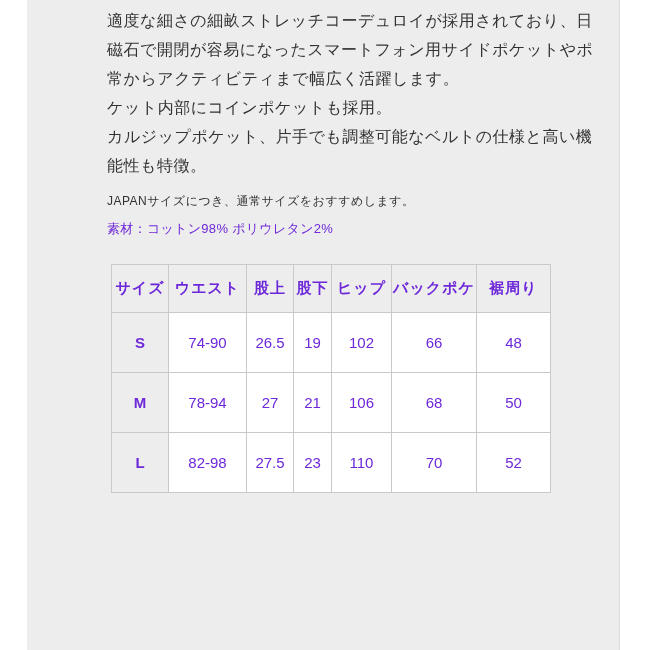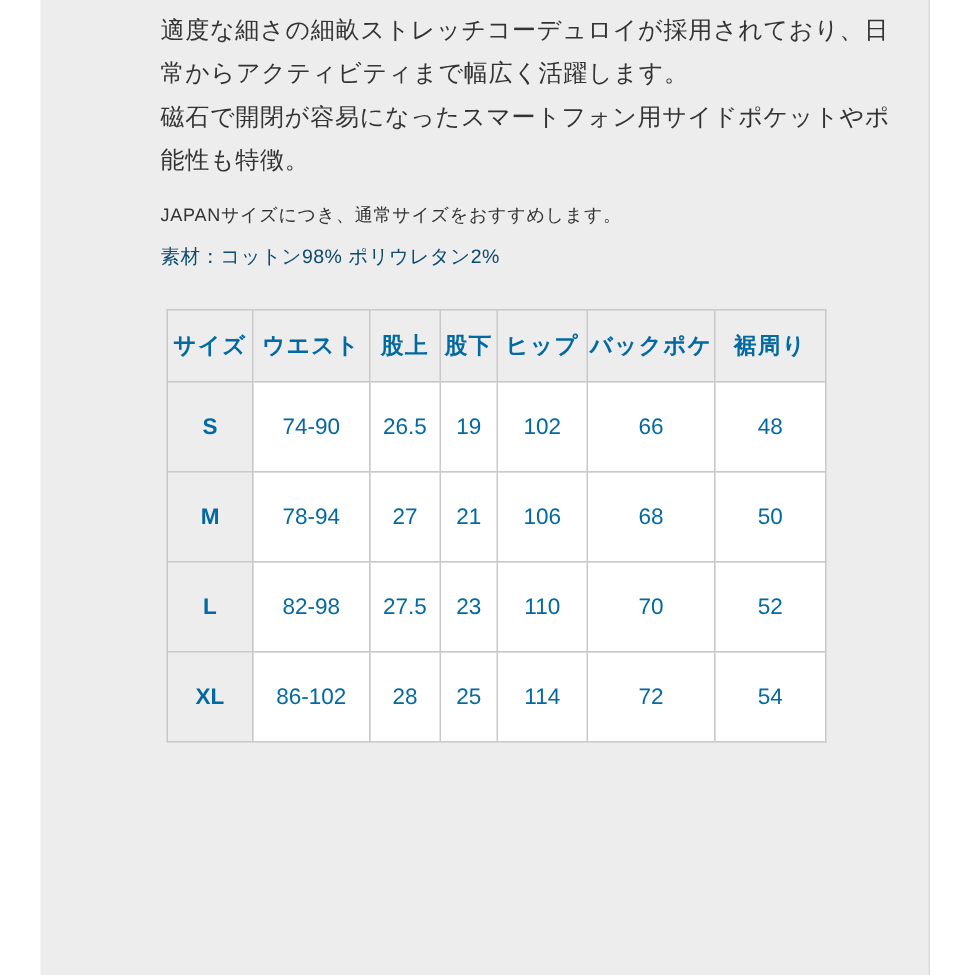--- a/index.html
+++ b/index.html
@@ -36,37 +36,37 @@
     font-size: 12px;
     line-height: 29px;
     color: #333333;
     letter-spacing: 0.5px;
     white-space: nowrap;
   }
   .material-note {
     font-size: 13px;
     line-height: 22px;
     margin-top: 2px;
-    color: #0c4a6e;
+    color: #6d28d9;
     letter-spacing: 0.3px;
     white-space: nowrap;
   }
   table.size-table {
     border-collapse: collapse;
     table-layout: fixed;
     margin-top: 24px;
     margin-left: 4px;
   }
   .size-table th,
   .size-table td {
     border: 1px solid #c9c9c9;
     text-align: center;
     vertical-align: middle;
     font-size: 15px;
-    color: #0369a1;
+    color: #6d28d9;
     overflow: hidden;
   }
   .size-table thead th {
     height: 48px;
     font-weight: bold;
     background: transparent;
     letter-spacing: 1px;
   }
   .size-table tbody td {
     height: 60px;
@@ -78,22 +78,24 @@
   }
 </style>
 </head>
 <body>
 
 <div class="panel">
   <div class="content">
 
     <div class="description">
       <div class="desc-line">適度な細さの細畝ストレッチコーデュロイが採用されており、日</div>
+      <div class="desc-line">磁石で開閉が容易になったスマートフォン用サイドポケットやポ</div>
       <div class="desc-line">常からアクティビティまで幅広く活躍します。</div>
-      <div class="desc-line">磁石で開閉が容易になったスマートフォン用サイドポケットやポ</div>
+      <div class="desc-line">ケット内部にコインポケットも採用。</div>
+      <div class="desc-line">カルジップポケット、片手でも調整可能なベルトの仕様と高い機</div>
       <div class="desc-line">能性も特徴。</div>
     </div>
 
     <div class="sizing-note">JAPANサイズにつき、通常サイズをおすすめします。</div>
     <div class="material-note">素材：コットン98% ポリウレタン2%</div>
 
     <table class="size-table">
       <colgroup>
         <col style="width:57px">
         <col style="width:78px">
@@ -135,26 +137,17 @@
         </tr>
         <tr>
           <td class="size-col">L</td>
           <td>82-98</td>
           <td>27.5</td>
           <td>23</td>
           <td>110</td>
           <td>70</td>
           <td>52</td>
         </tr>
-        <tr>
-          <td class="size-col">XL</td>
-          <td>86-102</td>
-          <td>28</td>
-          <td>25</td>
-          <td>114</td>
-          <td>72</td>
-          <td>54</td>
-        </tr>
       </tbody>
     </table>
 
   </div>
 </div>
 
 </body></html>

